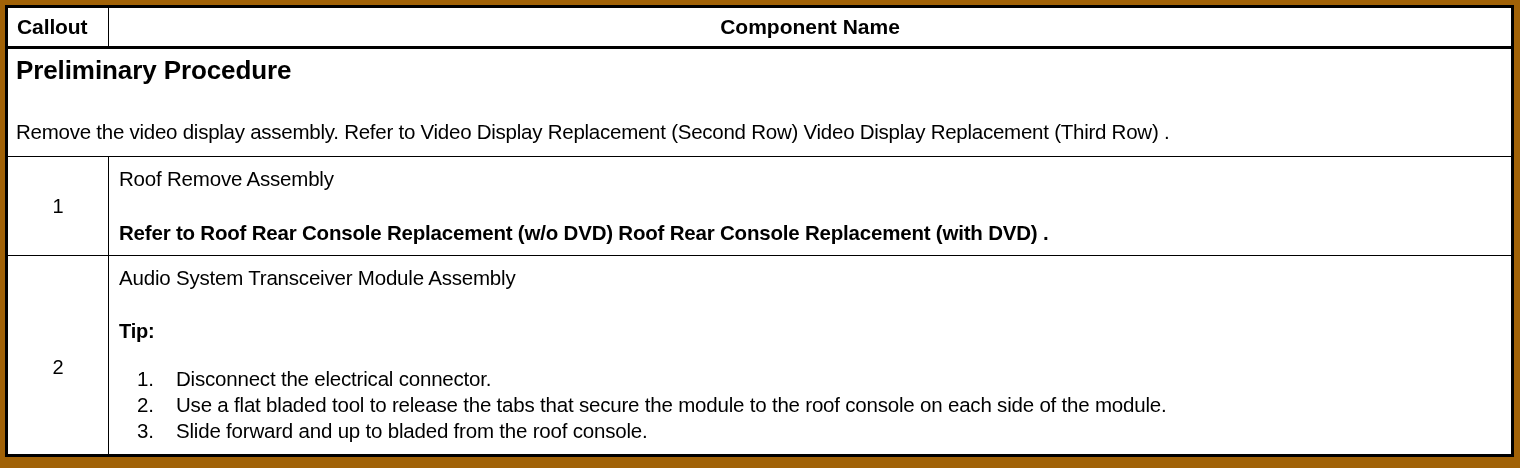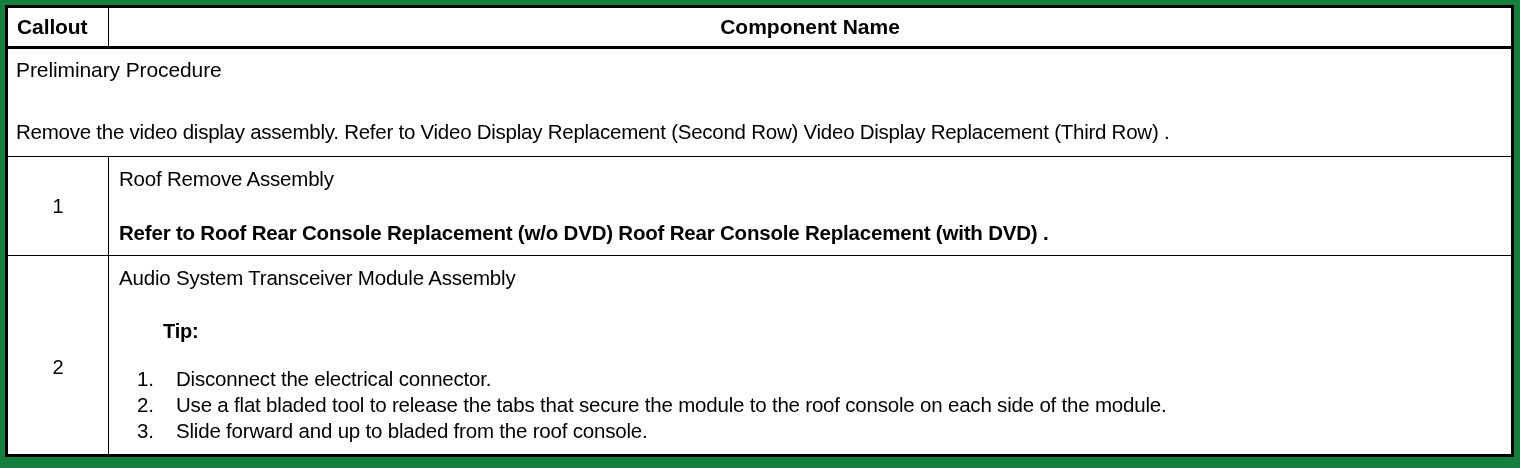--- a/index.html
+++ b/index.html
@@ -12,21 +12,21 @@
     height: 468px;
     font-family: "Liberation Sans", "DejaVu Sans", sans-serif;
     color: #000000;
     overflow: hidden;
   }
 
   .sheet {
     position: relative;
     width: 1520px;
     height: 468px;
-    background: #15803d;
+    background: #a16207;
   }
 
   
   .proc-table {
     position: absolute;
     left: 5px;
     top: 5px;
     width: 1509px;
     border-collapse: collapse;
     table-layout: fixed;
@@ -61,22 +61,22 @@
     text-align: center;
   }
 
   
   .prelim-cell {
     border-left: none !important;
     border-right: none !important;
     padding: 9px 8px 12px 8px !important;
   }
   .prelim-title {
-    font-weight: normal;
-    font-size: 21px;
+    font-weight: bold;
+    font-size: 26px;
     line-height: 24px;
     letter-spacing: -0.1px;
   }
   .prelim-text {
     font-size: 20.5px;
     line-height: 24px;
     margin-top: 38px;
     letter-spacing: -0.25px;
     white-space: nowrap;
   }
@@ -106,21 +106,20 @@
     white-space: nowrap;
   }
   .body-line.spaced {
     margin-top: 29px;
     font-weight: bold;
   }
   .tip-label {
     font-weight: bold;
     font-size: 20px;
     margin-top: 29px;
-    margin-left: 44px;
   }
 
   
   ol.steps {
     margin: 22px 0 0 0;
     padding: 0;
     list-style: none;
   }
   ol.steps li {
     position: relative;

